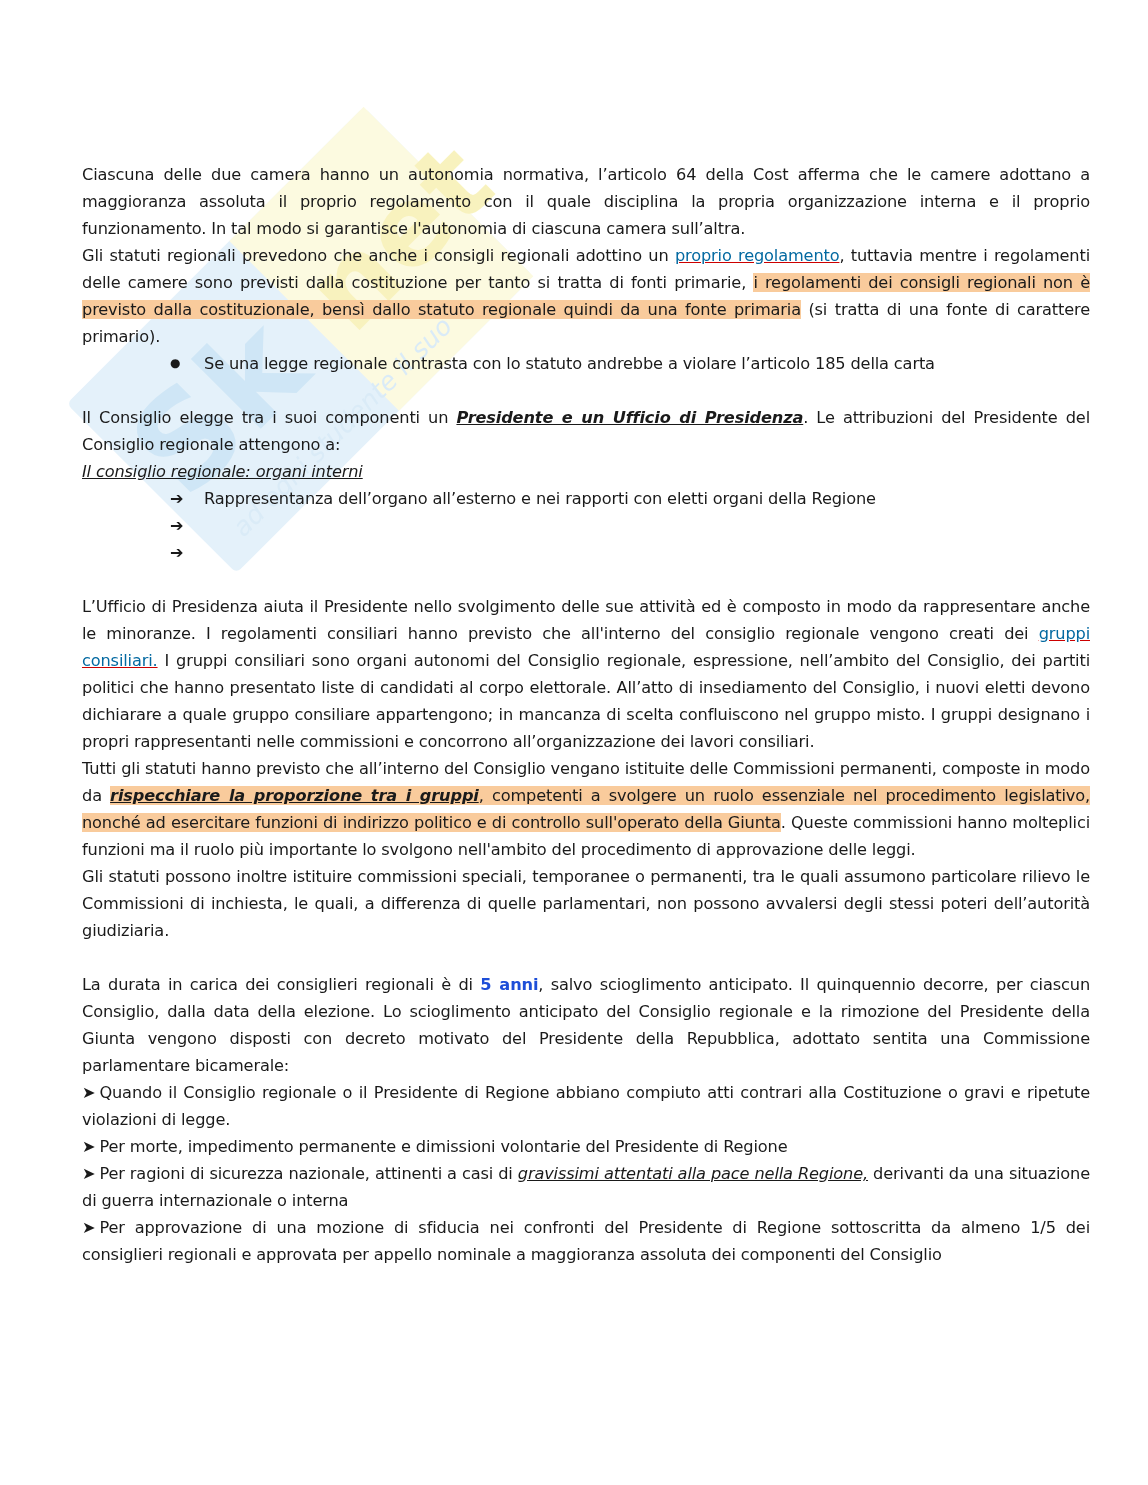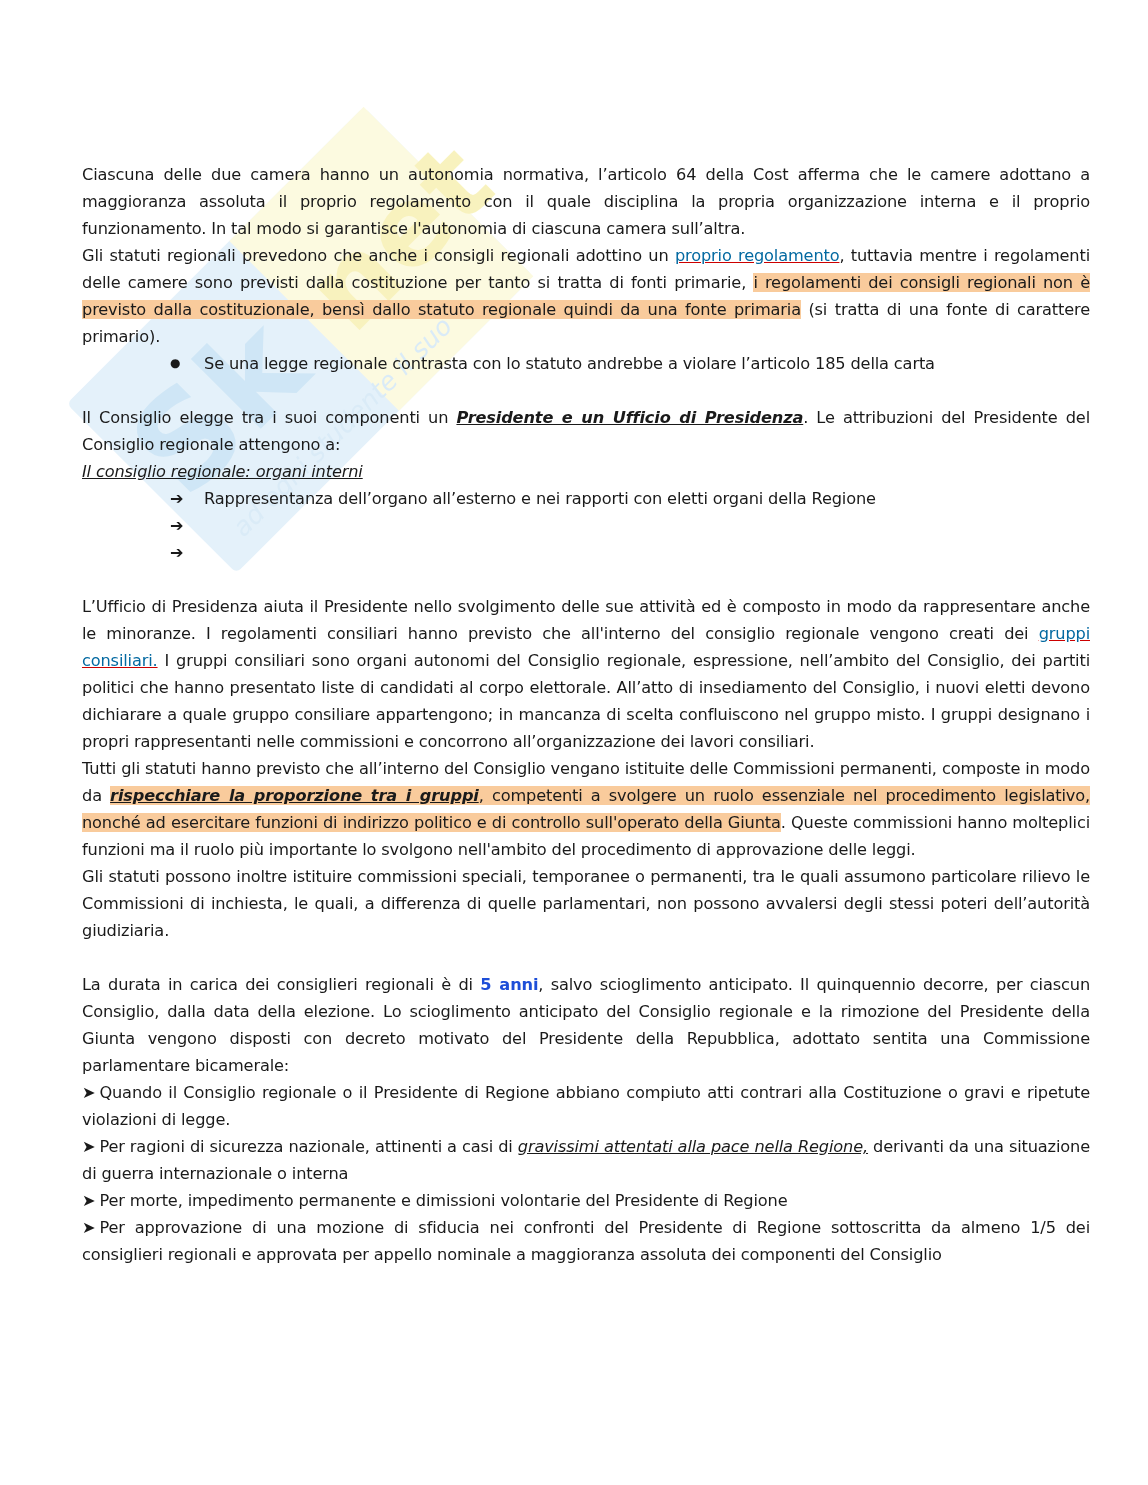--- a/index.html
+++ b/index.html
@@ -118,19 +118,19 @@
 
   <p class="p"><span>Gli statuti possono inoltre istituire commissioni speciali, temporanee o permanenti, tra le quali assumono particolare rilievo le </span><span class="u">Commissioni di inchiesta</span><span>, le quali, a differenza di quelle parlamentari, non possono avvalersi degli stessi poteri dell’autorità giudiziaria.</span></p>
 
   <div class="blank"></div>
 
 
   <p class="p"><span>La durata in carica dei consiglieri regionali è di </span><span class="red-b">5 anni</span><span>, salvo scioglimento anticipato. Il quinquennio decorre, per ciascun Consiglio, dalla data della elezione. Lo scioglimento anticipato del Consiglio regionale e la rimozione del Presidente della Giunta vengono disposti con decreto motivato del Presidente della Repubblica, adottato sentita una Commissione parlamentare bicamerale:</span></p>
 
   <p class="p"><span class="arrowhead">➤</span><span>Quando il Consiglio regionale o il Presidente di Regione abbiano compiuto atti contrari alla Costituzione o gravi e ripetute violazioni di legge.</span></p>
 
+  <p class="p"><span class="arrowhead">➤</span><span>Per morte, impedimento permanente e dimissioni volontarie del Presidente di Regione</span></p>
+
   <p class="p"><span class="arrowhead">➤</span><span>Per ragioni di sicurezza nazionale, attinenti a casi di </span><span class="iu">gravissimi attentati alla pace nella Regione,</span><span> derivanti da una situazione di guerra internazionale o interna</span></p>
-
-  <p class="p"><span class="arrowhead">➤</span><span>Per morte, impedimento permanente e dimissioni volontarie del Presidente di Regione</span></p>
 
   <p class="p"><span class="arrowhead">➤</span><span>Per approvazione di una mozione di sfiducia nei confronti del Presidente di Regione sottoscritta da almeno 1/5 dei consiglieri regionali e approvata per appello nominale a maggioranza assoluta dei componenti del Consiglio</span></p>
 
 </div>
 
 </body></html>

